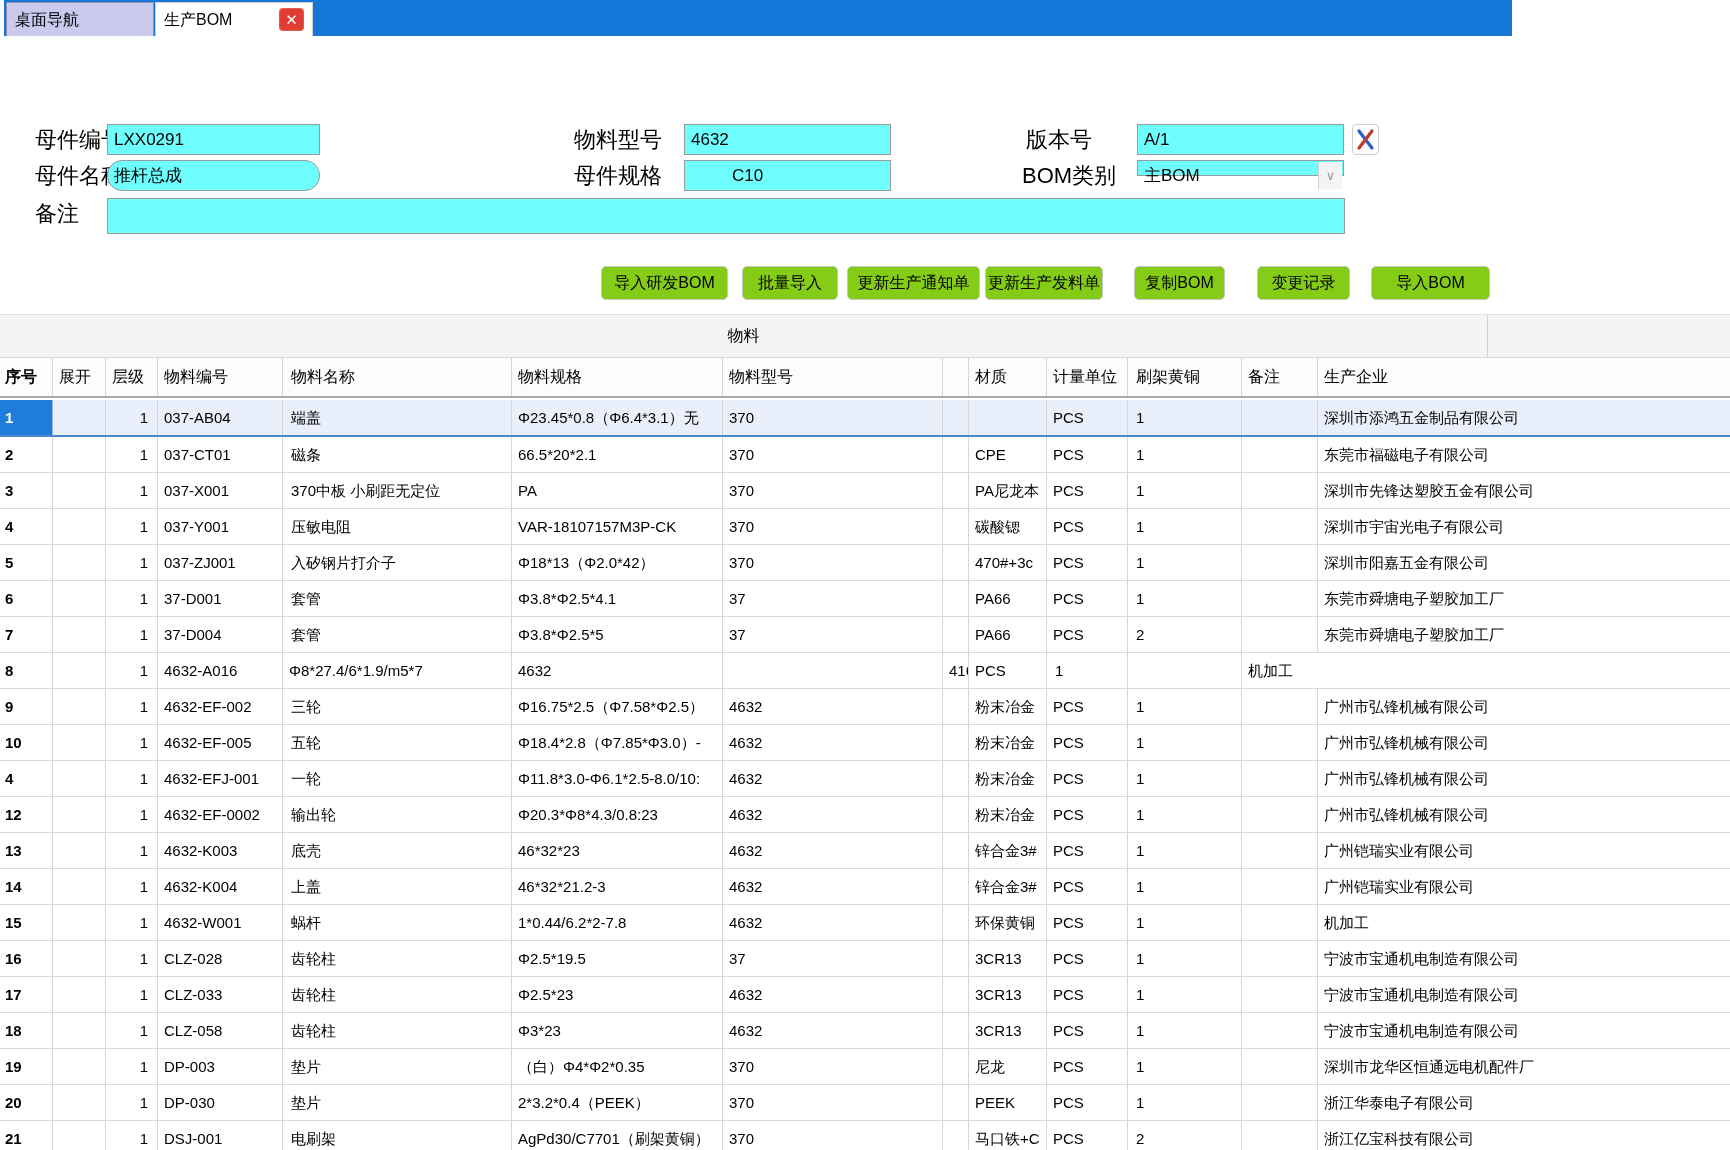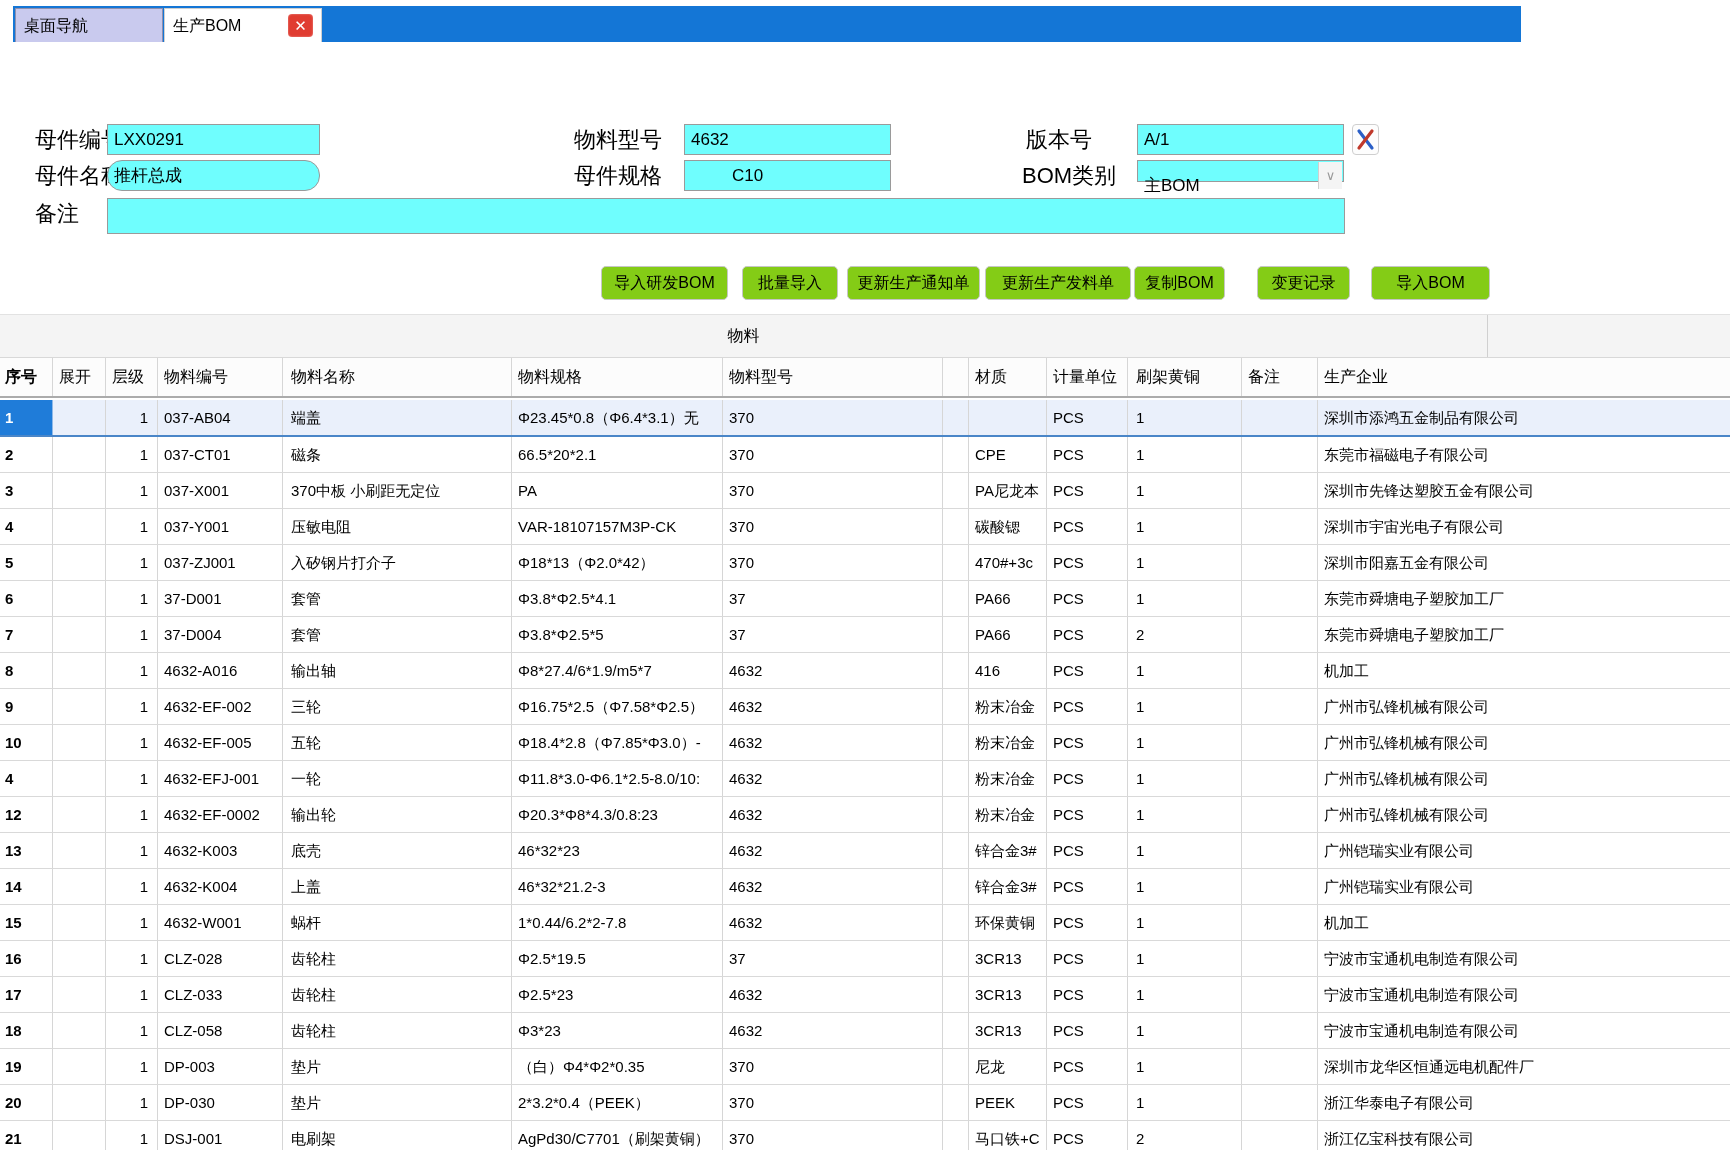--- a/index.html
+++ b/index.html
@@ -6,35 +6,35 @@
     --topbar:#1476D6; --cyan:#6FFEFE; --tab1:#C9CAEE; --red:#E03C31;
     --selcell:#1F7CD9; --selrow:#EAF0FB; --selline:#4A86C8;
     --grid:#D6D6D6; --hdrline:#ABABAB;
   }
   *{box-sizing:border-box;}
   html,body{margin:0;padding:0;}
   body{width:1730px;height:1150px;overflow:hidden;background:#fff;
        font-family:"Liberation Sans","DejaVu Sans",sans-serif;color:#000;position:relative;}
 
   
-  .tabstrip{position:absolute;left:13px;top:0;width:1508px;height:36px;background:var(--topbar);margin-top:6px;}
+  .tabstrip{position:absolute;left:4px;top:0;width:1508px;height:36px;background:var(--topbar);}
   .tab{position:absolute;top:2px;height:34px;font-size:16px;line-height:34px;padding-left:8px;
        white-space:nowrap;border:1px solid #8f8fae;border-bottom:none;}
   .tab1{left:2px;width:148px;background:var(--tab1);}
   .tab2{left:151px;width:158px;background:#fff;border-color:#d0d0d0;}
   .closebox{position:absolute;right:8px;top:5px;width:25px;height:23px;background:var(--red);
        border-radius:4px;color:#fff;font-weight:bold;font-size:15px;text-align:center;line-height:23px;
        box-shadow:inset 0 0 2px #ffffff88;cursor:default;}
 
   
   .flabel{position:absolute;font-size:22px;line-height:32px;white-space:nowrap;}
   .finput{position:absolute;height:31px;background:var(--cyan);border:1px solid #9a9a9a;
           font-size:17px;padding:0 6px;font-family:inherit;color:#000;}
-  .fselect{position:absolute;height:22px;background:var(--cyan);border:1px solid #9a9a9a;
-           font-size:17px;line-height:29px;padding:10px 6px;}
+  .fselect{position:absolute;height:16px;background:var(--cyan);border:1px solid #9a9a9a;
+           font-size:17px;line-height:29px;padding:0 6px;}
   .fselect .chev{position:absolute;right:1px;top:1px;width:24px;height:27px;background:#f4f4f4;
            border-left:1px solid #cfcfcf;text-align:center;color:#999;font-size:13px;line-height:27px;}
   .toolicon{position:absolute;left:1352px;top:124px;width:27px;height:31px;border:1px solid #cfcfcf;
             border-radius:4px;background:#fdfdfd;}
 
   
   .btn{position:absolute;top:266px;height:34px;background:#84cc16;border:1px solid #c6c6c6;border-radius:5px;
        font-size:16px;text-align:center;line-height:32px;white-space:nowrap;cursor:default;}
 
   
@@ -98,21 +98,21 @@
   <span>主BOM</span>
   <span class="chev">∨</span>
 </div>
 
 <div class="flabel" style="left:35px;top:198px">备注</div>
 <input class="finput" style="left: 107px; top: 198px; width: 1238px; height: 36px;" value="">
 
 <div class="btn" style="left:601px;width:127px">导入研发BOM</div>
 <div class="btn" style="left:742px;width:96px">批量导入</div>
 <div class="btn" style="left:847px;width:133px">更新生产通知单</div>
-<div class="btn" style="left:985px;width:146px">更新生产发料单</div>
+<div class="btn" style="left:985px;width:118px">更新生产发料单</div>
 <div class="btn" style="left:1134px;width:91px">复制BOM</div>
 <div class="btn" style="left:1257px;width:93px">变更记录</div>
 <div class="btn" style="left:1371px;width:119px">导入BOM</div>
 
 <div class="band">
   <div class="bcell b1">物料</div>
   <div class="bcell b2"></div>
 </div>
 
 <div class="hdr grid">
@@ -235,21 +235,20 @@
     <div class="c">PCS</div>
     <div class="c qty">2</div>
     <div class="c"></div>
     <div class="c last">东莞市舜塘电子塑胶加工厂</div>
   </div>
     <div class="row grid">
     <div class="c seq">8</div>
     <div class="c"></div>
     <div class="c lvl">1</div>
     <div class="c">4632-A016</div>
-    <div class="c name">输出轴</div>
     <div class="c">Φ8*27.4/6*1.9/m5*7</div>
     <div class="c">4632</div>
     <div class="c"></div>
     <div class="c">416</div>
     <div class="c">PCS</div>
     <div class="c qty">1</div>
     <div class="c"></div>
     <div class="c last">机加工</div>
   </div>
     <div class="row grid">

